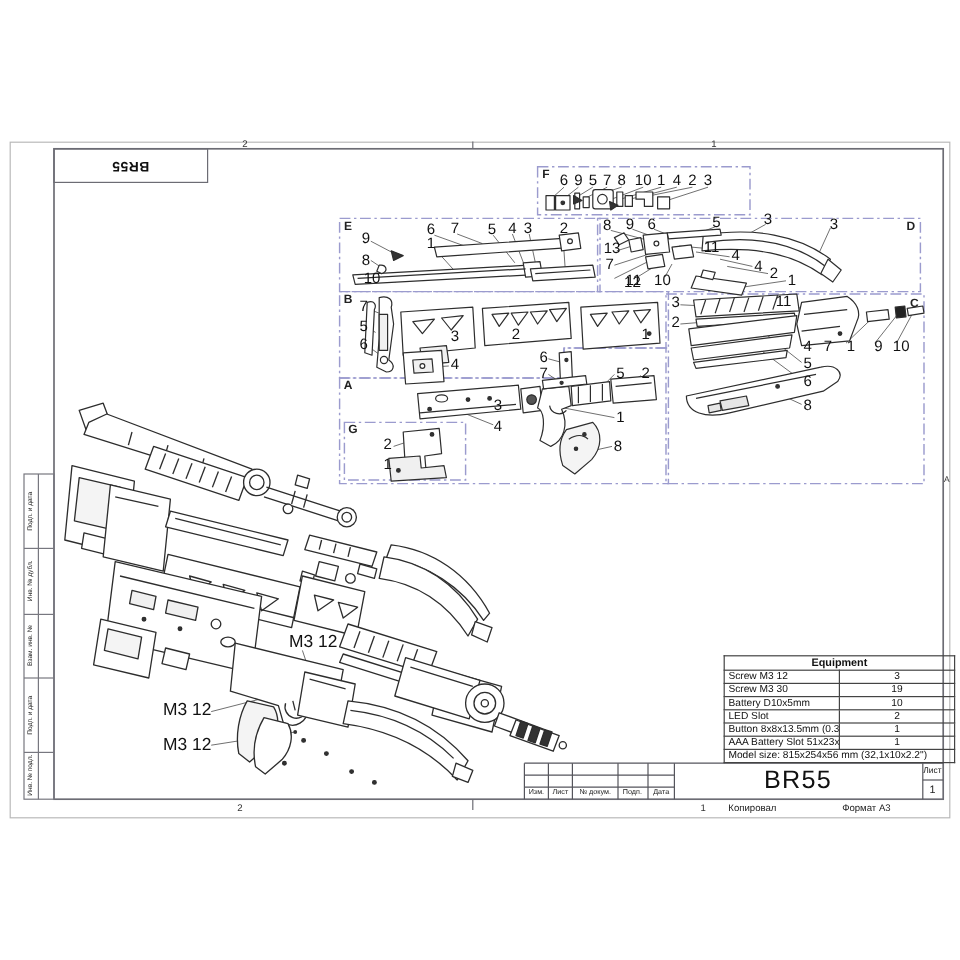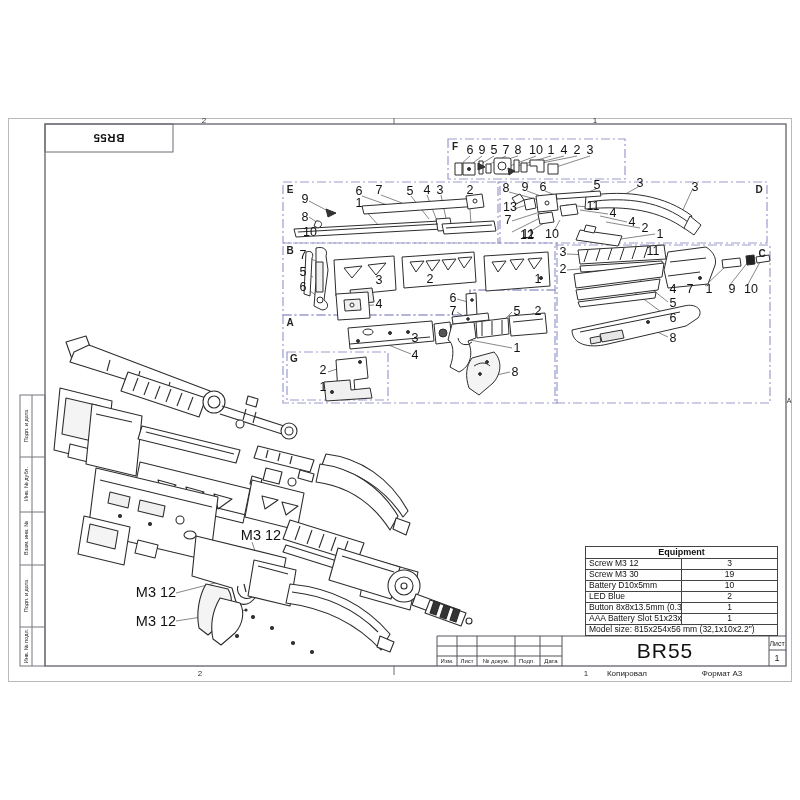--- a/index.html
+++ b/index.html
@@ -14,21 +14,21 @@
             align-items:center;justify-content:center;}
   .doc-code span{transform:rotate(180deg);font-size:11.5px;font-weight:bold;letter-spacing:.5px;}
   .zone-num{position:absolute;transform:translate(-50%,-50%);font-size:8px;color:#333;}
   .margin-text{position:absolute;transform:translate(-50%,-50%);font-size:8px;color:#222;}
   .side-label{position:absolute;transform:translate(-50%,-50%) rotate(-90deg);
               font-size:5.5px;white-space:nowrap;color:#222;}
   .tb-col-label{position:absolute;transform:translate(-50%,-50%);font-size:6px;color:#222;white-space:nowrap;}
   .br55-title{position:absolute;transform:translate(-50%,-50%);font-size:21px;color:#111;letter-spacing:1px;}
   .sheet-word{position:absolute;transform:translate(-50%,-50%);font-size:7px;color:#222;}
   .sheet-num{position:absolute;transform:translate(-50%,-50%);font-size:9px;color:#222;}
-  table.equip{position:absolute;left:585px;top:546px;width:193px;border-collapse:collapse;
+  table.equip{position:absolute;left:603px;top:546px;width:193px;border-collapse:collapse;
               font-size:8.5px;color:#111;table-layout:fixed;}
   table.equip td{border:1px solid #444;padding:0 3px;height:10px;line-height:1.1;
                  white-space:nowrap;overflow:hidden;}
   table.equip td.qty{width:30px;text-align:center;}
   table.equip tr.hdr td{font-weight:bold;text-align:center;font-size:9px;height:11px;}
 </style>
 </head>
 <body>
 
 <div class="page">
@@ -431,21 +431,21 @@
         </tr>
         <tr>
           <td>Screw M3 30</td>
           <td class="qty">19</td>
         </tr>
         <tr>
           <td>Battery D10x5mm</td>
           <td class="qty">10</td>
         </tr>
         <tr>
-          <td>LED Blue</td>
+          <td>LED Slot</td>
           <td class="qty">2</td>
         </tr>
         <tr>
           <td>Button 8x8x13.5mm (0.3x0.3x0.5")</td>
           <td class="qty">1</td>
         </tr>
         <tr>
           <td>AAA Battery Slot 51x23x11 mm (2x0.9x0.4")</td>
           <td class="qty">1</td>
         </tr>

